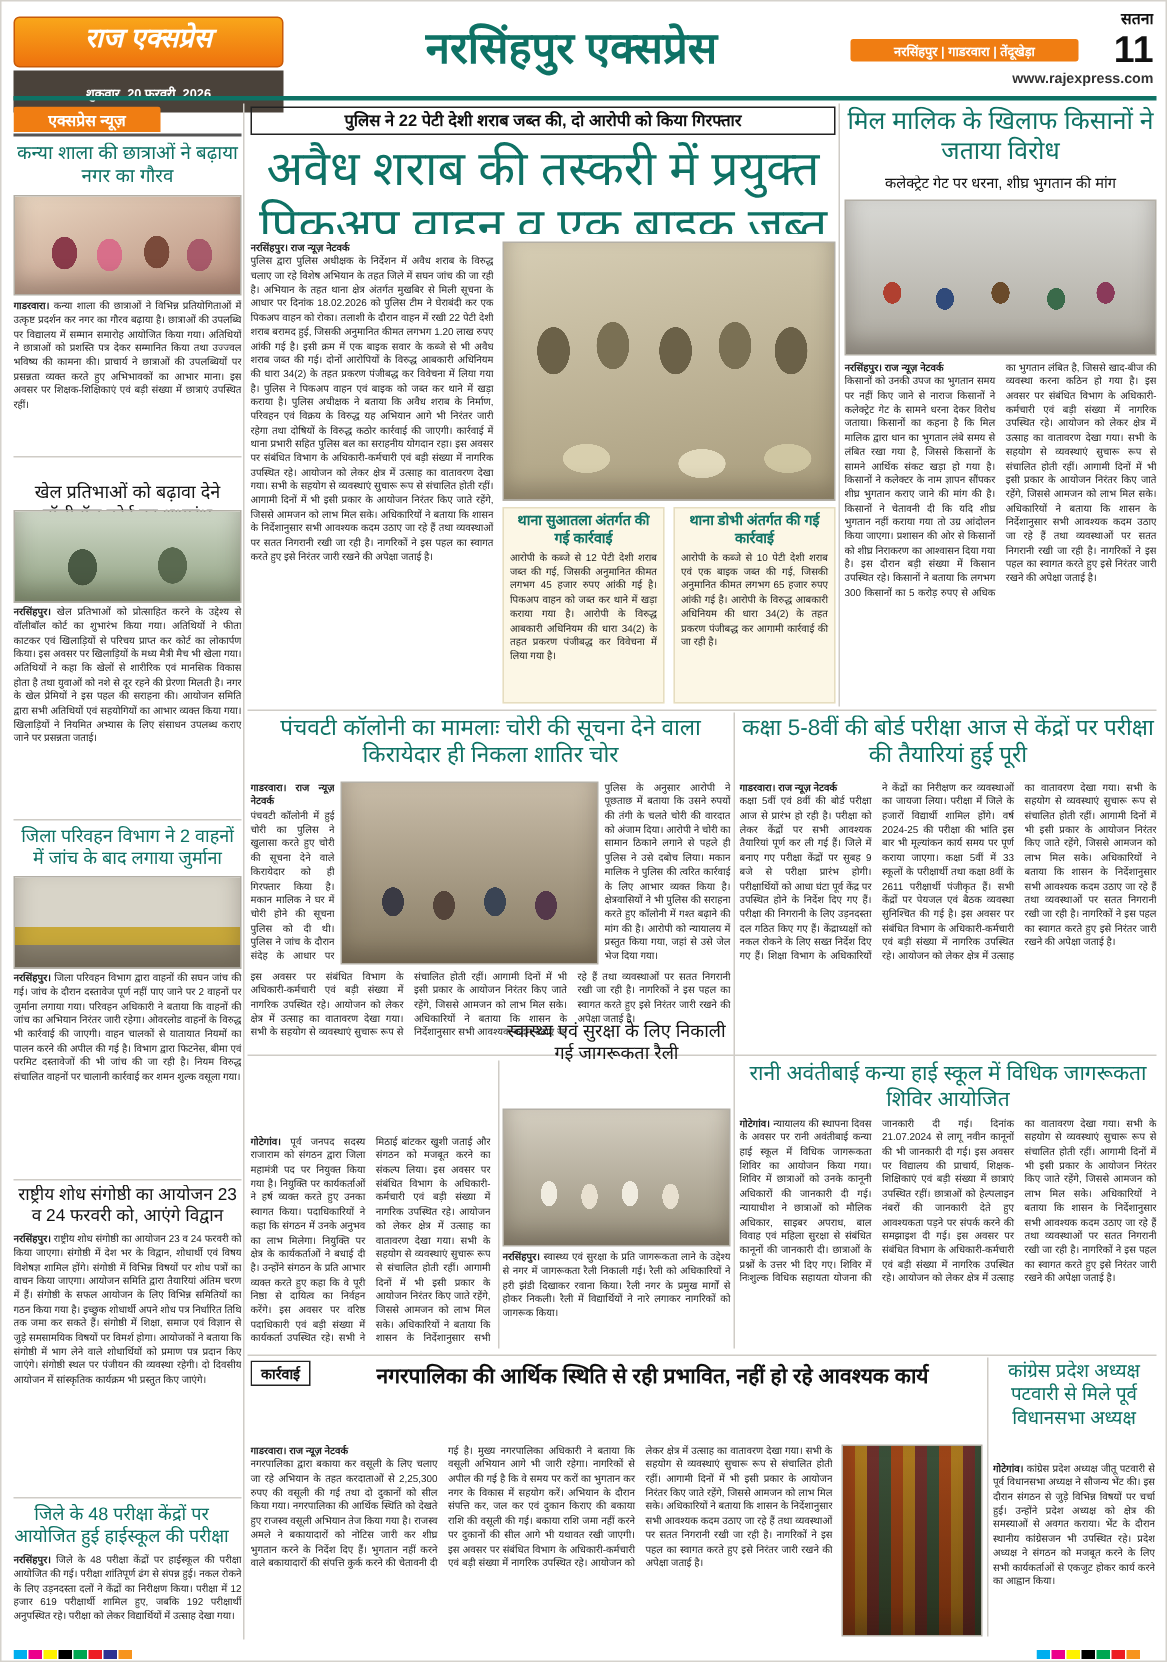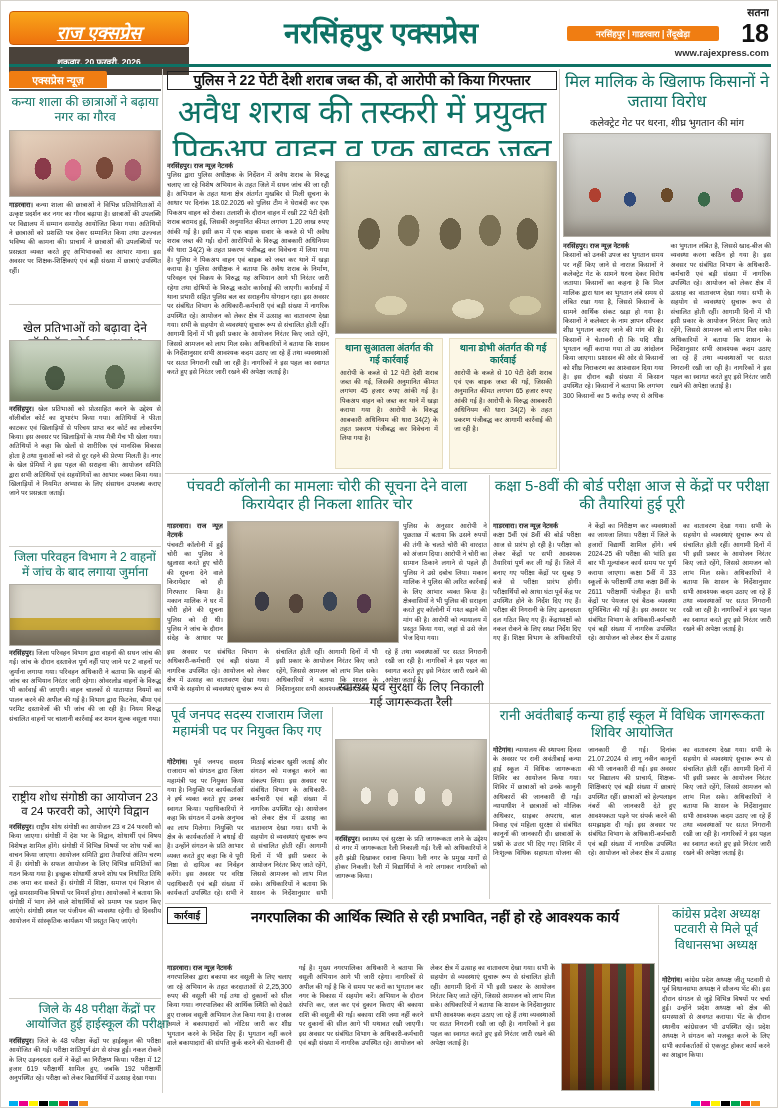--- a/index.html
+++ b/index.html
@@ -52,29 +52,29 @@
         linear-gradient(#c8bca8,#887c64);}
   .ph-g{background:radial-gradient(9px 14px at 20% 62%,#f0ece0 0 60%,transparent 61%),
         radial-gradient(9px 14px at 38% 64%,#e8e0d0 0 60%,transparent 61%),
         radial-gradient(9px 14px at 56% 62%,#f0ece0 0 60%,transparent 61%),
         radial-gradient(9px 14px at 74% 64%,#e8e0d0 0 60%,transparent 61%),
         linear-gradient(#d4cec0,#9a927e);}
   .ph-h{background:repeating-linear-gradient(90deg,#c86a3a 0 8px,#d8b84a 8px 16px,#8a4a6a 16px 24px,#4a7a8a 24px 32px),
         linear-gradient(#caa86a,#8a6a3a);background-blend-mode:multiply;}
   .brand-box{background:linear-gradient(#f9a61a,#ee720d);border:1px solid #c85a08;border-radius:4px;
              color:#fff;font-weight:700;font-style:italic;font-size:18px;display:flex;
-             align-items:flex-end;justify-content:center;text-decoration:underline;}
+             align-items:flex-start;justify-content:center;}
   .date-strip{background:#4a423a;color:#fff;font-size:8.5px;font-weight:700;display:flex;
               align-items:center;justify-content:center;}
   .loc-bar{background:#f07d12;color:#fff;font-size:8.5px;font-weight:700;display:flex;
            align-items:center;justify-content:center;border-radius:2px;}
   .tab-orange{background:#f07d12;color:#fff;font-weight:700;font-size:10.5px;display:flex;
               align-items:center;justify-content:center;border-radius:2px 2px 0 0;}
-  .kicker-box{border:1.5px solid #222;font-weight:700;font-size:14px;display:flex;
-              align-items:flex-end;justify-content:center;color:#111;}
+  .kicker-box{border:1.5px solid #222;font-weight:700;font-size:11px;display:flex;
+              align-items:flex-start;justify-content:center;color:#111;}
   .sub-box{background:#fcf7e6;border:1px solid #e6ddc0;padding:3px 4px;}
   .sub-box-title{color:#0e7265;font-weight:700;font-size:9.5px;text-align:center;line-height:1.25;margin-bottom:2px;}
   .label-box{border:1px solid #222;padding:1px 6px;font-weight:700;font-size:9.5px;color:#111;
              align-self:flex-start;background:#fff;}
   .mark{width:9px;height:9px;display:inline-block;margin-right:1px;}
   .m1{background:#00aeef;} .m2{background:#ec008c;} .m3{background:#fff200;}
   .m4{background:#000;}    .m5{background:#00a651;} .m6{background:#ed1c24;}
   .m7{background:#2e3192;} .m8{background:#f7941d;}
 </style>
 </head>
@@ -86,21 +86,21 @@
     <span>राज एक्सप्रेस</span>
   </div>
   <div class="abs date-strip" style="left:8px;top:46px;width:180px;height:28px">
     <span>शुक्रवार, 20 फरवरी, 2026</span>
   </div>
   <div class="abs teal" style="left:200px;top:14px;width:360px;height:44px;font-size:29px;font-weight:700;text-align:center;line-height:1.3">नरसिंहपुर एक्सप्रेस</div>
   <div class="abs" style="left:700px;top:4px;width:68px;height:14px;font-size:10.5px;font-weight:700;text-align:right;color:#111">सतना</div>
   <div class="abs loc-bar" style="left:566px;top:25px;width:152px;height:15px">
     <span>नरसिंहपुर | गाडरवारा | तेंदूखेड़ा</span>
   </div>
-  <div class="abs" style="left:722px;top:18px;width:46px;height:30px;font-size:25px;font-weight:700;text-align:right;color:#111">18</div>
+  <div class="abs" style="left:722px;top:18px;width:46px;height:30px;font-size:25px;font-weight:700;text-align:right;color:#111">11</div>
   <div class="abs" style="left:600px;top:46px;width:168px;height:13px;font-size:9.5px;font-weight:700;text-align:right;color:#333">www.rajexpress.com</div>
   <div class="teal-rule" style="left:8px;top:63px;width:762px"></div>
 
   <div class="vr" style="left:161px;top:68px;height:1024px"></div>
   <div class="vr" style="left:558px;top:68px;height:402px"></div>
   <div class="vr" style="left:488px;top:474px;height:424px"></div>
   <div class="vr" style="left:331px;top:706px;height:192px"></div>
   <div class="vr" style="left:657px;top:904px;height:186px"></div>
   <div class="hrl" style="left:164px;top:472px;width:606px"></div>
   <div class="hrl" style="left:164px;top:702px;width:606px"></div>
@@ -132,21 +132,21 @@
   <div class="photo ph-c" style="left:8px;top:583px;width:152px;height:62px"></div>
   <div class="abs body-txt" style="left:8px;top:647px;width:152px;height:136px">
     <span class="dl">नरसिंहपुर।</span><span>जिला परिवहन विभाग द्वारा वाहनों की सघन जांच की गई। जांच के दौरान दस्तावेज पूर्ण नहीं पाए जाने पर 2 वाहनों पर जुर्माना लगाया गया। परिवहन अधिकारी ने बताया कि वाहनों की जांच का अभियान निरंतर जारी रहेगा। ओवरलोड वाहनों के विरुद्ध भी कार्रवाई की जाएगी। वाहन चालकों से यातायात नियमों का पालन करने की अपील की गई है। विभाग द्वारा फिटनेस, बीमा एवं परमिट दस्तावेजों की भी जांच की जा रही है। नियम विरुद्ध संचालित वाहनों पर चालानी कार्रवाई कर शमन शुल्क वसूला गया।</span>
   </div>
 
   <div class="abs hl black" style="left:8px;top:789px;width:152px;height:30px;font-size:11.5px">राष्ट्रीय शोध संगोष्ठी का आयोजन 23 व 24 फरवरी को, आएंगे विद्वान</div>
   <div class="abs body-txt" style="left:8px;top:821px;width:152px;height:174px">
     <span class="dl">नरसिंहपुर।</span><span>राष्ट्रीय शोध संगोष्ठी का आयोजन 23 व 24 फरवरी को किया जाएगा। संगोष्ठी में देश भर के विद्वान, शोधार्थी एवं विषय विशेषज्ञ शामिल होंगे। संगोष्ठी में विभिन्न विषयों पर शोध पत्रों का वाचन किया जाएगा। आयोजन समिति द्वारा तैयारियां अंतिम चरण में हैं। संगोष्ठी के सफल आयोजन के लिए विभिन्न समितियों का गठन किया गया है। इच्छुक शोधार्थी अपने शोध पत्र निर्धारित तिथि तक जमा कर सकते हैं। संगोष्ठी में शिक्षा, समाज एवं विज्ञान से जुड़े समसामयिक विषयों पर विमर्श होगा। आयोजकों ने बताया कि संगोष्ठी में भाग लेने वाले शोधार्थियों को प्रमाण पत्र प्रदान किए जाएंगे। संगोष्ठी स्थल पर पंजीयन की व्यवस्था रहेगी। दो दिवसीय आयोजन में सांस्कृतिक कार्यक्रम भी प्रस्तुत किए जाएंगे।</span>
   </div>
 
-  <div class="abs hl teal" style="left:20px;top:1001px;width:152px;height:32px;font-size:12px">जिले के 48 परीक्षा केंद्रों पर आयोजित हुई हाईस्कूल की परीक्षा</div>
+  <div class="abs hl teal" style="left:4px;top:1001px;width:152px;height:32px;font-size:12px">जिले के 48 परीक्षा केंद्रों पर आयोजित हुई हाईस्कूल की परीक्षा</div>
   <div class="abs body-txt" style="left:8px;top:1035px;width:152px;height:55px">
     <span class="dl">नरसिंहपुर।</span><span>जिले के 48 परीक्षा केंद्रों पर हाईस्कूल की परीक्षा आयोजित की गई। परीक्षा शांतिपूर्ण ढंग से संपन्न हुई। नकल रोकने के लिए उड़नदस्ता दलों ने केंद्रों का निरीक्षण किया। परीक्षा में 12 हजार 619 परीक्षार्थी शामिल हुए, जबकि 192 परीक्षार्थी अनुपस्थित रहे। परीक्षा को लेकर विद्यार्थियों में उत्साह देखा गया।</span>
   </div>
 
   <div class="abs kicker-box" style="left:166px;top:70px;width:390px;height:19px">
     <span>पुलिस ने 22 पेटी देशी शराब जब्त की, दो आरोपी को किया गिरफ्तार</span>
   </div>
   <div class="abs hl teal" style="left:166px;top:93px;width:390px;height:62px;font-size:32px;line-height:1.18">अवैध शराब की तस्करी में प्रयुक्त पिकअप वाहन व एक बाइक जब्त</div>
   <div class="abs body-txt" style="left:166px;top:160px;width:162px;height:308px">
     <span class="dl-block">नरसिंहपुर। राज न्यूज़ नेटवर्क</span>
@@ -186,21 +186,20 @@
     <span>इस अवसर पर संबंधित विभाग के अधिकारी-कर्मचारी एवं बड़ी संख्या में नागरिक उपस्थित रहे। आयोजन को लेकर क्षेत्र में उत्साह का वातावरण देखा गया। सभी के सहयोग से व्यवस्थाएं सुचारू रूप से संचालित होती रहीं। आगामी दिनों में भी इसी प्रकार के आयोजन निरंतर किए जाते रहेंगे, जिससे आमजन को लाभ मिल सके। अधिकारियों ने बताया कि शासन के निर्देशानुसार सभी आवश्यक कदम उठाए जा रहे हैं तथा व्यवस्थाओं पर सतत निगरानी रखी जा रही है। नागरिकों ने इस पहल का स्वागत करते हुए इसे निरंतर जारी रखने की अपेक्षा जताई है।</span>
   </div>
 
   <div class="abs hl teal" style="left:492px;top:476px;width:278px;height:40px;font-size:15px">कक्षा 5-8वीं की बोर्ड परीक्षा आज से केंद्रों पर परीक्षा की तैयारियां हुई पूरी</div>
   <div class="abs body-txt cols3" style="left:492px;top:520px;width:278px;height:178px">
     <span class="dl-block">गाडरवारा। राज न्यूज़ नेटवर्क</span>
     <span>कक्षा 5वीं एवं 8वीं की बोर्ड परीक्षा आज से प्रारंभ हो रही है। परीक्षा को लेकर केंद्रों पर सभी आवश्यक तैयारियां पूर्ण कर ली गई हैं। जिले में बनाए गए परीक्षा केंद्रों पर सुबह 9 बजे से परीक्षा प्रारंभ होगी। परीक्षार्थियों को आधा घंटा पूर्व केंद्र पर उपस्थित होने के निर्देश दिए गए हैं। परीक्षा की निगरानी के लिए उड़नदस्ता दल गठित किए गए हैं। केंद्राध्यक्षों को नकल रोकने के लिए सख्त निर्देश दिए गए हैं। शिक्षा विभाग के अधिकारियों ने केंद्रों का निरीक्षण कर व्यवस्थाओं का जायजा लिया। परीक्षा में जिले के हजारों विद्यार्थी शामिल होंगे। वर्ष 2024-25 की परीक्षा की भांति इस बार भी मूल्यांकन कार्य समय पर पूर्ण कराया जाएगा। कक्षा 5वीं में 33 स्कूलों के परीक्षार्थी तथा कक्षा 8वीं के 2611 परीक्षार्थी पंजीकृत हैं। सभी केंद्रों पर पेयजल एवं बैठक व्यवस्था सुनिश्चित की गई है।</span>
     <span>इस अवसर पर संबंधित विभाग के अधिकारी-कर्मचारी एवं बड़ी संख्या में नागरिक उपस्थित रहे। आयोजन को लेकर क्षेत्र में उत्साह का वातावरण देखा गया। सभी के सहयोग से व्यवस्थाएं सुचारू रूप से संचालित होती रहीं। आगामी दिनों में भी इसी प्रकार के आयोजन निरंतर किए जाते रहेंगे, जिससे आमजन को लाभ मिल सके। अधिकारियों ने बताया कि शासन के निर्देशानुसार सभी आवश्यक कदम उठाए जा रहे हैं तथा व्यवस्थाओं पर सतत निगरानी रखी जा रही है। नागरिकों ने इस पहल का स्वागत करते हुए इसे निरंतर जारी रखने की अपेक्षा जताई है।</span>
   </div>
 
-  <div class="abs hl teal" style="left:166px;top:706px;width:160px;height:46px;font-size:13px">पूर्व जनपद सदस्य राजाराम जिला महामंत्री पद पर नियुक्त किए गए</div>
   <div class="abs body-txt cols2" style="left:166px;top:756px;width:160px;height:142px">
     <span class="dl">गोटेगांव।</span><span>पूर्व जनपद सदस्य राजाराम को संगठन द्वारा जिला महामंत्री पद पर नियुक्त किया गया है। नियुक्ति पर कार्यकर्ताओं ने हर्ष व्यक्त करते हुए उनका स्वागत किया। पदाधिकारियों ने कहा कि संगठन में उनके अनुभव का लाभ मिलेगा। नियुक्ति पर क्षेत्र के कार्यकर्ताओं ने बधाई दी है। उन्होंने संगठन के प्रति आभार व्यक्त करते हुए कहा कि वे पूरी निष्ठा से दायित्व का निर्वहन करेंगे। इस अवसर पर वरिष्ठ पदाधिकारी एवं बड़ी संख्या में कार्यकर्ता उपस्थित रहे। सभी ने मिठाई बांटकर खुशी जताई और संगठन को मजबूत करने का संकल्प लिया।</span>
     <span>इस अवसर पर संबंधित विभाग के अधिकारी-कर्मचारी एवं बड़ी संख्या में नागरिक उपस्थित रहे। आयोजन को लेकर क्षेत्र में उत्साह का वातावरण देखा गया। सभी के सहयोग से व्यवस्थाएं सुचारू रूप से संचालित होती रहीं। आगामी दिनों में भी इसी प्रकार के आयोजन निरंतर किए जाते रहेंगे, जिससे आमजन को लाभ मिल सके। अधिकारियों ने बताया कि शासन के निर्देशानुसार सभी आवश्यक कदम उठाए जा रहे हैं तथा व्यवस्थाओं पर सतत निगरानी रखी जा रही है। नागरिकों ने इस पहल का स्वागत करते हुए इसे निरंतर जारी रखने की अपेक्षा जताई है।</span>
   </div>
 
   <div class="abs hl black" style="left:334px;top:679px;width:152px;height:30px;font-size:12px">स्वास्थ्य एवं सुरक्षा के लिए निकाली गई जागरूकता रैली</div>
   <div class="photo ph-g" style="left:334px;top:738px;width:152px;height:92px"></div>
   <div class="abs body-txt" style="left:334px;top:833px;width:152px;height:65px">
     <span class="dl">नरसिंहपुर।</span><span>स्वास्थ्य एवं सुरक्षा के प्रति जागरूकता लाने के उद्देश्य से नगर में जागरूकता रैली निकाली गई। रैली को अधिकारियों ने हरी झंडी दिखाकर रवाना किया। रैली नगर के प्रमुख मार्गों से होकर निकली। रैली में विद्यार्थियों ने नारे लगाकर नागरिकों को जागरूक किया।</span>
   </div>

